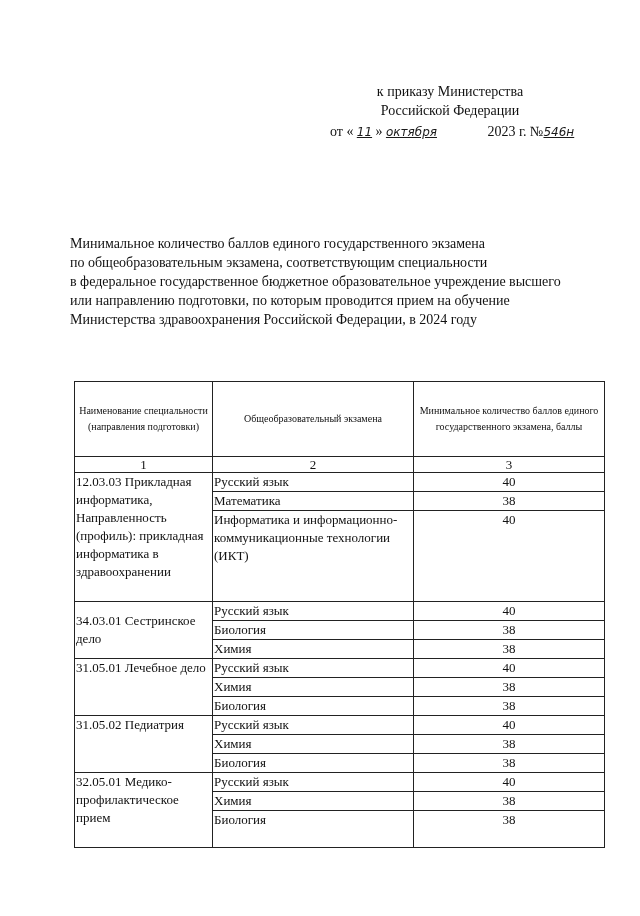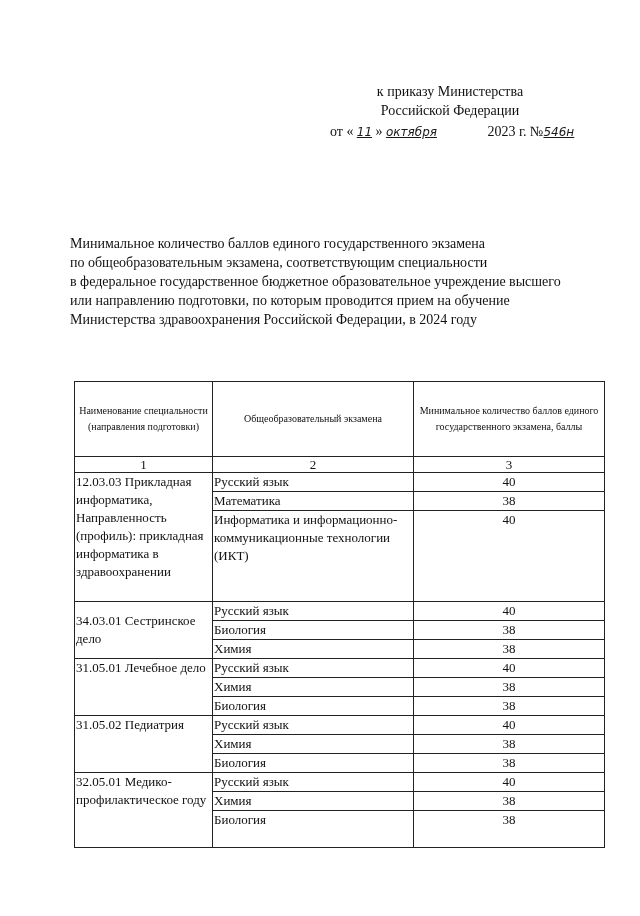--- a/index.html
+++ b/index.html
@@ -141,21 +141,21 @@
     <tr>
       <td class="subj">Химия</td>
       <td class="score">38</td>
     </tr>
     <tr>
       <td class="subj">Биология</td>
       <td class="score">38</td>
     </tr>
 
     <tr>
-      <td class="spec" rowspan="3">32.05.01 Медико-профилактическое году</td>
+      <td class="spec" rowspan="3">32.05.01 Медико-профилактическое прием</td>
       <td class="subj">Русский язык</td>
       <td class="score">40</td>
     </tr>
     <tr>
       <td class="subj">Химия</td>
       <td class="score">38</td>
     </tr>
     <tr class="last">
       <td class="subj">Биология</td>
       <td class="score">38</td>

